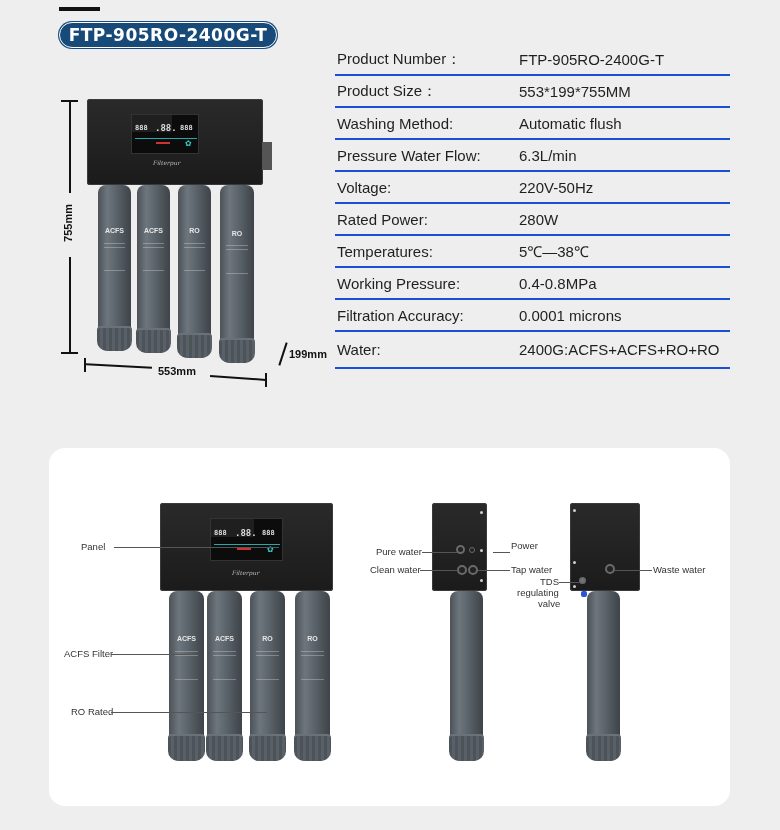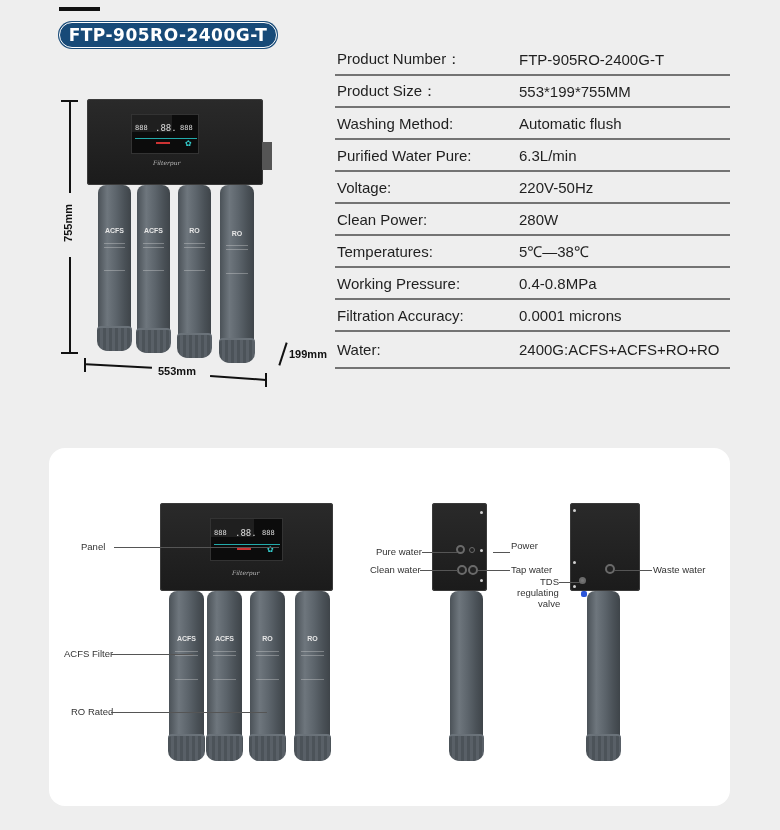--- a/index.html
+++ b/index.html
@@ -10,41 +10,41 @@
   .title-badge {
     position: absolute; left: 59px; top: 22px; width: 218px; height: 26px;
     background: #174a78; border-radius: 13px; border: 1.5px solid #fff;
     box-shadow: 0 0 0 1px #174a78;
     color: #fff; font-family: "DejaVu Sans", sans-serif; font-weight: bold; font-size: 17px;
     letter-spacing: 0.5px; display: flex; align-items: center; justify-content: center;
   }
 
   
   .spec-table { position: absolute; left: 335px; top: 44px; width: 395px; }
-  .spec-row { position: relative; height: 32px; border-bottom: 2px solid #737373; display: flex; align-items: center; }
+  .spec-row { position: relative; height: 32px; border-bottom: 2px solid #1d4ed8; display: flex; align-items: center; }
   .spec-label { position: absolute; left: 2px; font-size: 14.5px; color: #1f1f1f; font-family: "Liberation Sans", sans-serif; font-size: 15px; }
   .spec-value { position: absolute; left: 184px; font-size: 15px; color: #1f1f1f; font-family: "Liberation Sans", sans-serif; }
 
   
   .hero { position: absolute; left: 50px; top: 92px; width: 280px; height: 300px; }
   .dim-v-line { position: absolute; left: 19px; width: 2px; background: #111; }
   .dim-cap { position: absolute; height: 2px; background: #111; }
   .dim-text { position: absolute; font-family: "Liberation Sans", sans-serif; font-weight: bold; font-size: 11px; color: #111; }
   .dim-text.vert { transform: rotate(-90deg); transform-origin: center; }
 
   .unit-box {
     position: absolute; background: linear-gradient(180deg, #2a2a2a 0%, #1b1b1b 100%);
     border-radius: 3px; box-shadow: inset 0 0 0 1px #3a3a3a;
   }
   .screen {
     position: absolute; background: #0c0c0c; border: 1px solid #333;
     overflow: hidden;
   }
   .screen .glare { position: absolute; left: 0; top: 0; width: 60%; height: 45%; background: rgba(255,255,255,0.08); }
-  .screen .digits { position: absolute; color: #ddd; font-family: "DejaVu Sans Mono", monospace; font-weight: normal; }
+  .screen .digits { position: absolute; color: #ddd; font-family: "DejaVu Sans Mono", monospace; font-weight: bold; }
   .screen .teal { position: absolute; color: #3cc; }
   .screen .red { position: absolute; height: 2px; background: #c33; }
   .screen .line { position: absolute; height: 1px; background: #2aa; }
   .logo-txt { position: absolute; color: #bbb; font-family: "DejaVu Serif", serif; font-style: italic; }
 
   .cyl {
     position: absolute;
     background: linear-gradient(90deg, #4b5258 0%, #6e767d 28%, #5c646b 55%, #4a5157 80%, #3e4449 100%);
     border-radius: 8px 8px 10px 10px;
   }
@@ -76,29 +76,29 @@
   </div>
   <div class="spec-row">
     <span class="spec-label">Product Size：</span>
     <span class="spec-value">553*199*755MM</span>
   </div>
   <div class="spec-row">
     <span class="spec-label">Washing Method:</span>
     <span class="spec-value">Automatic flush</span>
   </div>
   <div class="spec-row">
-    <span class="spec-label">Purified Water Pure:</span>
+    <span class="spec-label">Pressure Water Flow:</span>
     <span class="spec-value">6.3L/min</span>
   </div>
   <div class="spec-row">
     <span class="spec-label">Voltage:</span>
     <span class="spec-value">220V-50Hz</span>
   </div>
   <div class="spec-row">
-    <span class="spec-label">Clean Power:</span>
+    <span class="spec-label">Rated Power:</span>
     <span class="spec-value">280W</span>
   </div>
   <div class="spec-row">
     <span class="spec-label">Temperatures:</span>
     <span class="spec-value">5℃—38℃</span>
   </div>
   <div class="spec-row">
     <span class="spec-label">Working Pressure:</span>
     <span class="spec-value">0.4-0.8MPa</span>
   </div>

